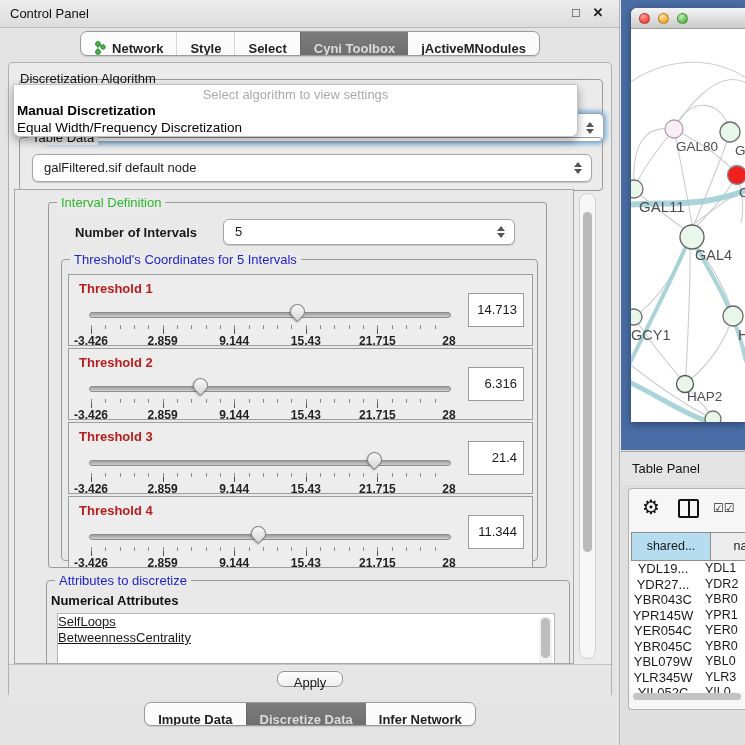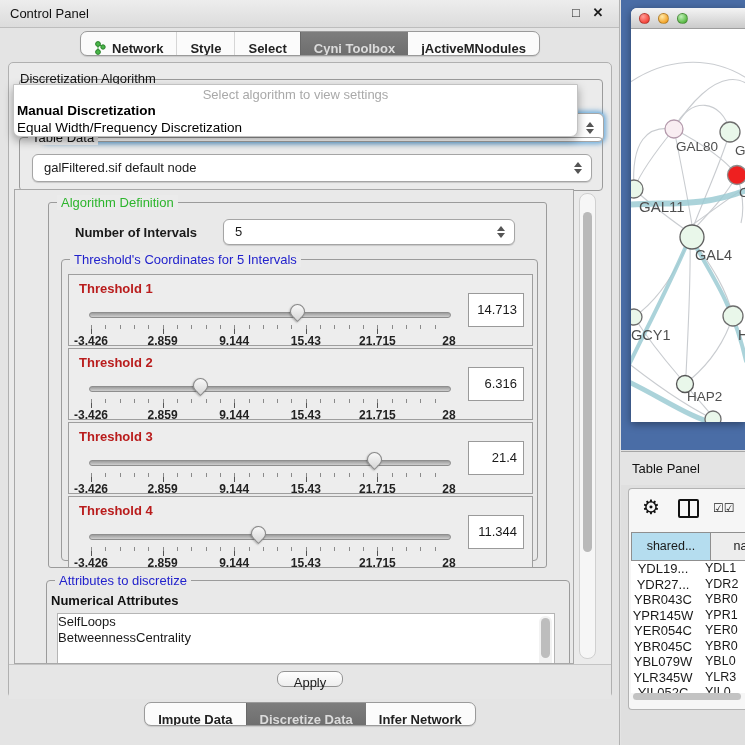--- a/index.html
+++ b/index.html
@@ -49,21 +49,21 @@
       repeating-linear-gradient(to right,#8a8a8a 0 1px,transparent 1px 14.32px),
       repeating-linear-gradient(to right,#555 0 1px,transparent 1px 71.6px);
     background-size:100% 4px,100% 9px; background-repeat:no-repeat; background-position:top; }
   .scale { position:absolute; left:2px; right:2px; top:31px; height:12px; }
   .scale span { position:absolute; transform:translateX(-50%); font-size:12px; font-weight:bold; color:#222; white-space:nowrap; }
   .tvalue { position:absolute; right:8px; top:18px; width:56px; height:34px; background:#fff; border:1px solid #9a9a9a; font-size:13px; line-height:32px; text-align:right; padding-right:6px; }
 
   
   .attr-title { position:absolute; left:4px; top:12px; font-size:13px; font-weight:bold; color:#111; }
   .attr-list { position:absolute; left:10px; top:32px; width:498px; height:60px; background:#fff; border:1px solid #b5b5b5; overflow:hidden; }
-  .attr-list .item { font-size:13px; line-height:16px; white-space:nowrap; }
+  .attr-list .item { font-size:13px; line-height:16px; white-space:nowrap;text-decoration:underline; }
   .vscroll-in { position:absolute; right:2px; top:2px; width:13px; height:52px; background:#f2f2f2; border-radius:6px; }
   .vscroll-in .vthumb { position:absolute; left:2px; top:2px; width:9px; height:40px; background:#bdbdbd; border-radius:5px; }
 
   .outer-scroll { position:absolute; left:570px; top:130px; width:17px; height:466px; background:#f6f6f6; border:1px solid #d0d0d0; border-radius:8px; }
   .outer-scroll .vthumb { position:absolute; left:3px; top:18px; width:9px; height:340px; background:#b9b9b9; border-radius:5px; }
 
   .apply-bar { position:absolute; left:0; right:0; top:601px; height:35px; background:#e6e6e6; border-top:1px solid #c4c4c4; }
   .apply-btn { position:absolute; left:50%; top:6px; transform:translateX(-50%); width:66px; height:16px; background:linear-gradient(#fefefe,#eee); border:1px solid #949494; border-radius:7px; font-size:13px; text-align:center; line-height:21px; }
 
   .bottom-tabs { position:absolute; left:0; top:702px; width:620px; display:flex; justify-content:center; }
@@ -166,21 +166,21 @@
         <span class="spinner">
             <i class="up"></i>
             <i class="dn"></i>
           </span>
       </div>
     </div>
 
     <div class="main-box">
 
       <div class="groupbox" style="left:33px; top:12px; width:499px; height:366px; border-radius:3px;">
-        <span class="group-label green">Algorithm Definition</span>
+        <span class="group-label green">Interval Definition</span>
 
         <span style="position:absolute; left:26px; top:22px; font-size:13px; font-weight:bold;">Number of Intervals</span>
         <div class="combo" style="left:174px; top:16px; width:292px; height:26px; line-height:24px;">
           <span>5</span>
           <span class="spinner">
               <i class="up"></i>
               <i class="dn"></i>
             </span>
         </div>
 

